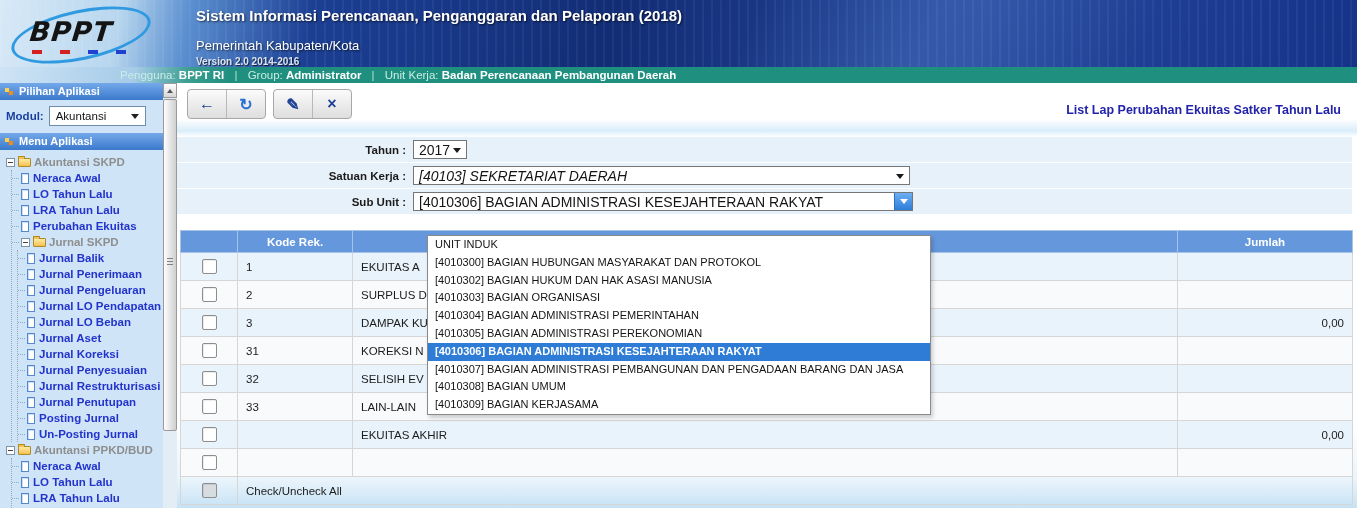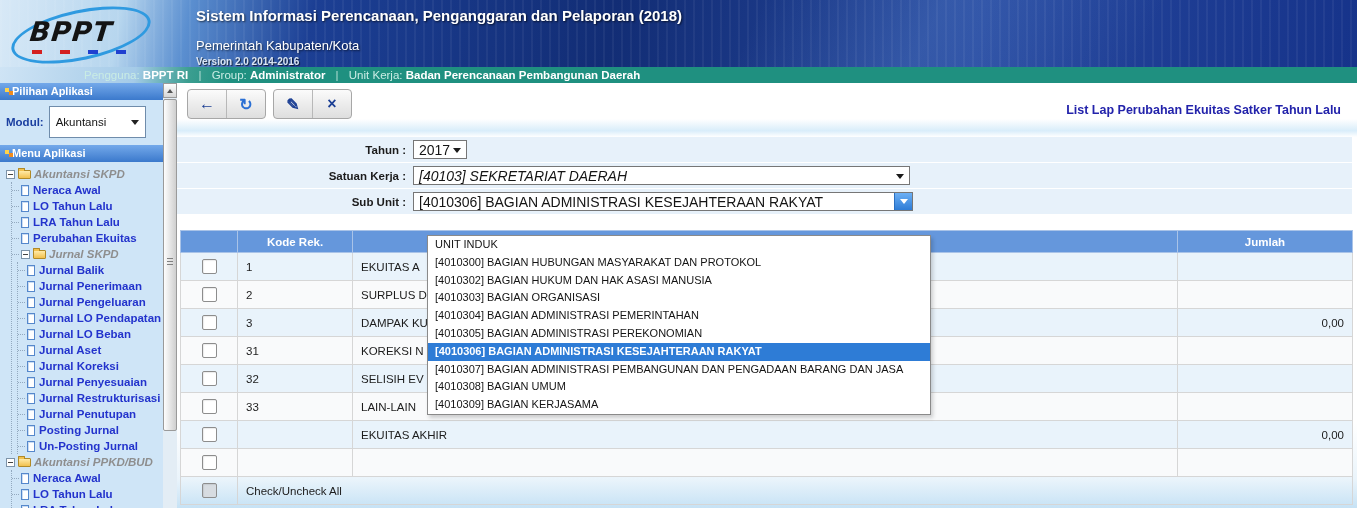--- a/index.html
+++ b/index.html
@@ -17,41 +17,41 @@
   .logo-text{position:absolute;left:22px;top:10px;font-family:"DejaVu Sans",sans-serif;font-style:italic;font-weight:bold;font-size:27px;color:#141414;letter-spacing:1px;transform:skewX(-6deg);}
   .lm{position:absolute;top:44px;width:10px;height:4px;}
   .hdr-titles{position:absolute;left:196px;top:7px;z-index:2;color:#fff;white-space:nowrap;}
   .hdr-title{font-size:15px;font-weight:bold;text-shadow:1px 1px 2px rgba(0,0,0,.65);}
   .hdr-sub{font-size:13px;font-weight:normal;margin-top:14px;text-shadow:1px 1px 2px rgba(0,0,0,.65);}
   .hdr-ver{font-size:10px;font-weight:bold;color:#dbe6f4;margin-top:3px;text-shadow:1px 1px 1px rgba(0,0,0,.7);}
 
   
   .userbar{position:absolute;left:0;top:67px;width:1357px;height:18px;line-height:16px;box-sizing:border-box;
     background:linear-gradient(100deg,#cfe4f5 0%,#a5cbe8 10%,#3b9e90 14%,#1f9080 17%,#1f9080 100%);
-    font-size:11.5px;color:#c9ece4;padding-left:84px;white-space:nowrap;}
+    font-size:11.5px;color:#c9ece4;padding-left:120px;white-space:nowrap;}
   .userbar b{color:#fff;}
   .ub-sep{color:#b5ded5;margin:0 7px;}
 
   
   .sidebar{position:absolute;left:0;top:83px;width:163px;height:425px;background:#cfe5f7;overflow:hidden;}
-  .sb-bar{height:17px;line-height:17px;background:linear-gradient(180deg,#74a9ea,#3b79cc);color:#fff;font-weight:bold;font-size:11px;padding-left:12px;position:relative;}
+  .sb-bar{height:17px;line-height:17px;background:linear-gradient(180deg,#74a9ea,#3b79cc);color:#fff;font-weight:bold;font-size:11px;padding-left:19px;position:relative;}
   .sb-bar .blocks{position:absolute;left:5px;top:5px;width:4px;height:4px;background:#ffd24a;box-shadow:4px 3px 0 #f08a1d;}
   .modul-row{padding:6px 4px 7px 6px;font-size:11.5px;color:#1b3fa0;font-weight:bold;display:flex;align-items:center;gap:5px;}
-  .modul-select{width:97px;height:32px;background:#fff;border:1px solid #6f8cab;display:flex;align-items:center;justify-content:space-between;padding:0 6px;color:#141414;font-weight:normal;font-size:11.5px;box-sizing:border-box;}
+  .modul-select{width:97px;height:20px;background:#fff;border:1px solid #6f8cab;display:flex;align-items:center;justify-content:space-between;padding:0 6px;color:#141414;font-weight:normal;font-size:11.5px;box-sizing:border-box;}
   .caret-dn{width:0;height:0;border-left:4px solid transparent;border-right:4px solid transparent;border-top:5px solid #222;}
   .tree{padding:4px 0 0 6px;font-size:11.5px;font-weight:bold;white-space:nowrap;}
   .titem{height:16px;display:flex;align-items:center;overflow:hidden;}
   .tgroup{margin-left:5px;border-left:1px dotted #93a9bf;}
   .tgroup .titem::before{content:"";width:7px;border-top:1px dotted #93a9bf;margin-right:2px;flex:none;}
   .expbox{width:9px;height:9px;box-sizing:border-box;border:1px solid #7d93a8;background:#fff;margin-right:3px;flex:none;position:relative;}
   .expbox::before{content:"";position:absolute;left:1px;top:3px;width:5px;height:1px;background:#444;}
   .icon-folder{width:13px;height:9px;background:linear-gradient(#ffeaa6,#f2c14e);border:1px solid #b08a28;border-radius:1px;margin:1px 3px 0 0;position:relative;flex:none;box-sizing:border-box;}
   .icon-folder::before{content:"";position:absolute;left:-1px;top:-3px;width:5px;height:2px;background:#f2c14e;border:1px solid #b08a28;border-bottom:none;border-radius:1px 1px 0 0;}
   .icon-page{width:8px;height:11px;background:#fff;border:1px solid #5588cc;margin-right:4px;flex:none;box-sizing:border-box;box-shadow:inset 1px 1px 0 rgba(150,185,230,.5);}
-  .tfolder{color:#8e8e8e;font-style:italic;}
+  .tfolder{color:#8e8e8e;}
   .tlink{color:#2333cc;}
 
   
   .sb-scroll{position:absolute;left:163px;top:83px;width:14px;height:425px;background:#e3edf5;}
   .sb-up{position:absolute;top:0;left:0;width:14px;height:15px;background:linear-gradient(#fefefe,#d6d6d6);border:1px solid #9a9a9a;box-sizing:border-box;display:flex;align-items:center;justify-content:center;}
   .tri-up{width:0;height:0;border-left:3px solid transparent;border-right:3px solid transparent;border-bottom:4px solid #555;}
   .sb-thumb{position:absolute;top:16px;left:0;width:14px;height:332px;background:linear-gradient(90deg,#fdfdfd,#cfcfcf);border:1px solid #9a9a9a;border-radius:2px;box-sizing:border-box;}
   .sb-thumb::after{content:"";position:absolute;left:3px;top:158px;width:6px;height:9px;background:repeating-linear-gradient(180deg,#808080 0 1px,transparent 1px 3px);}
 
   

